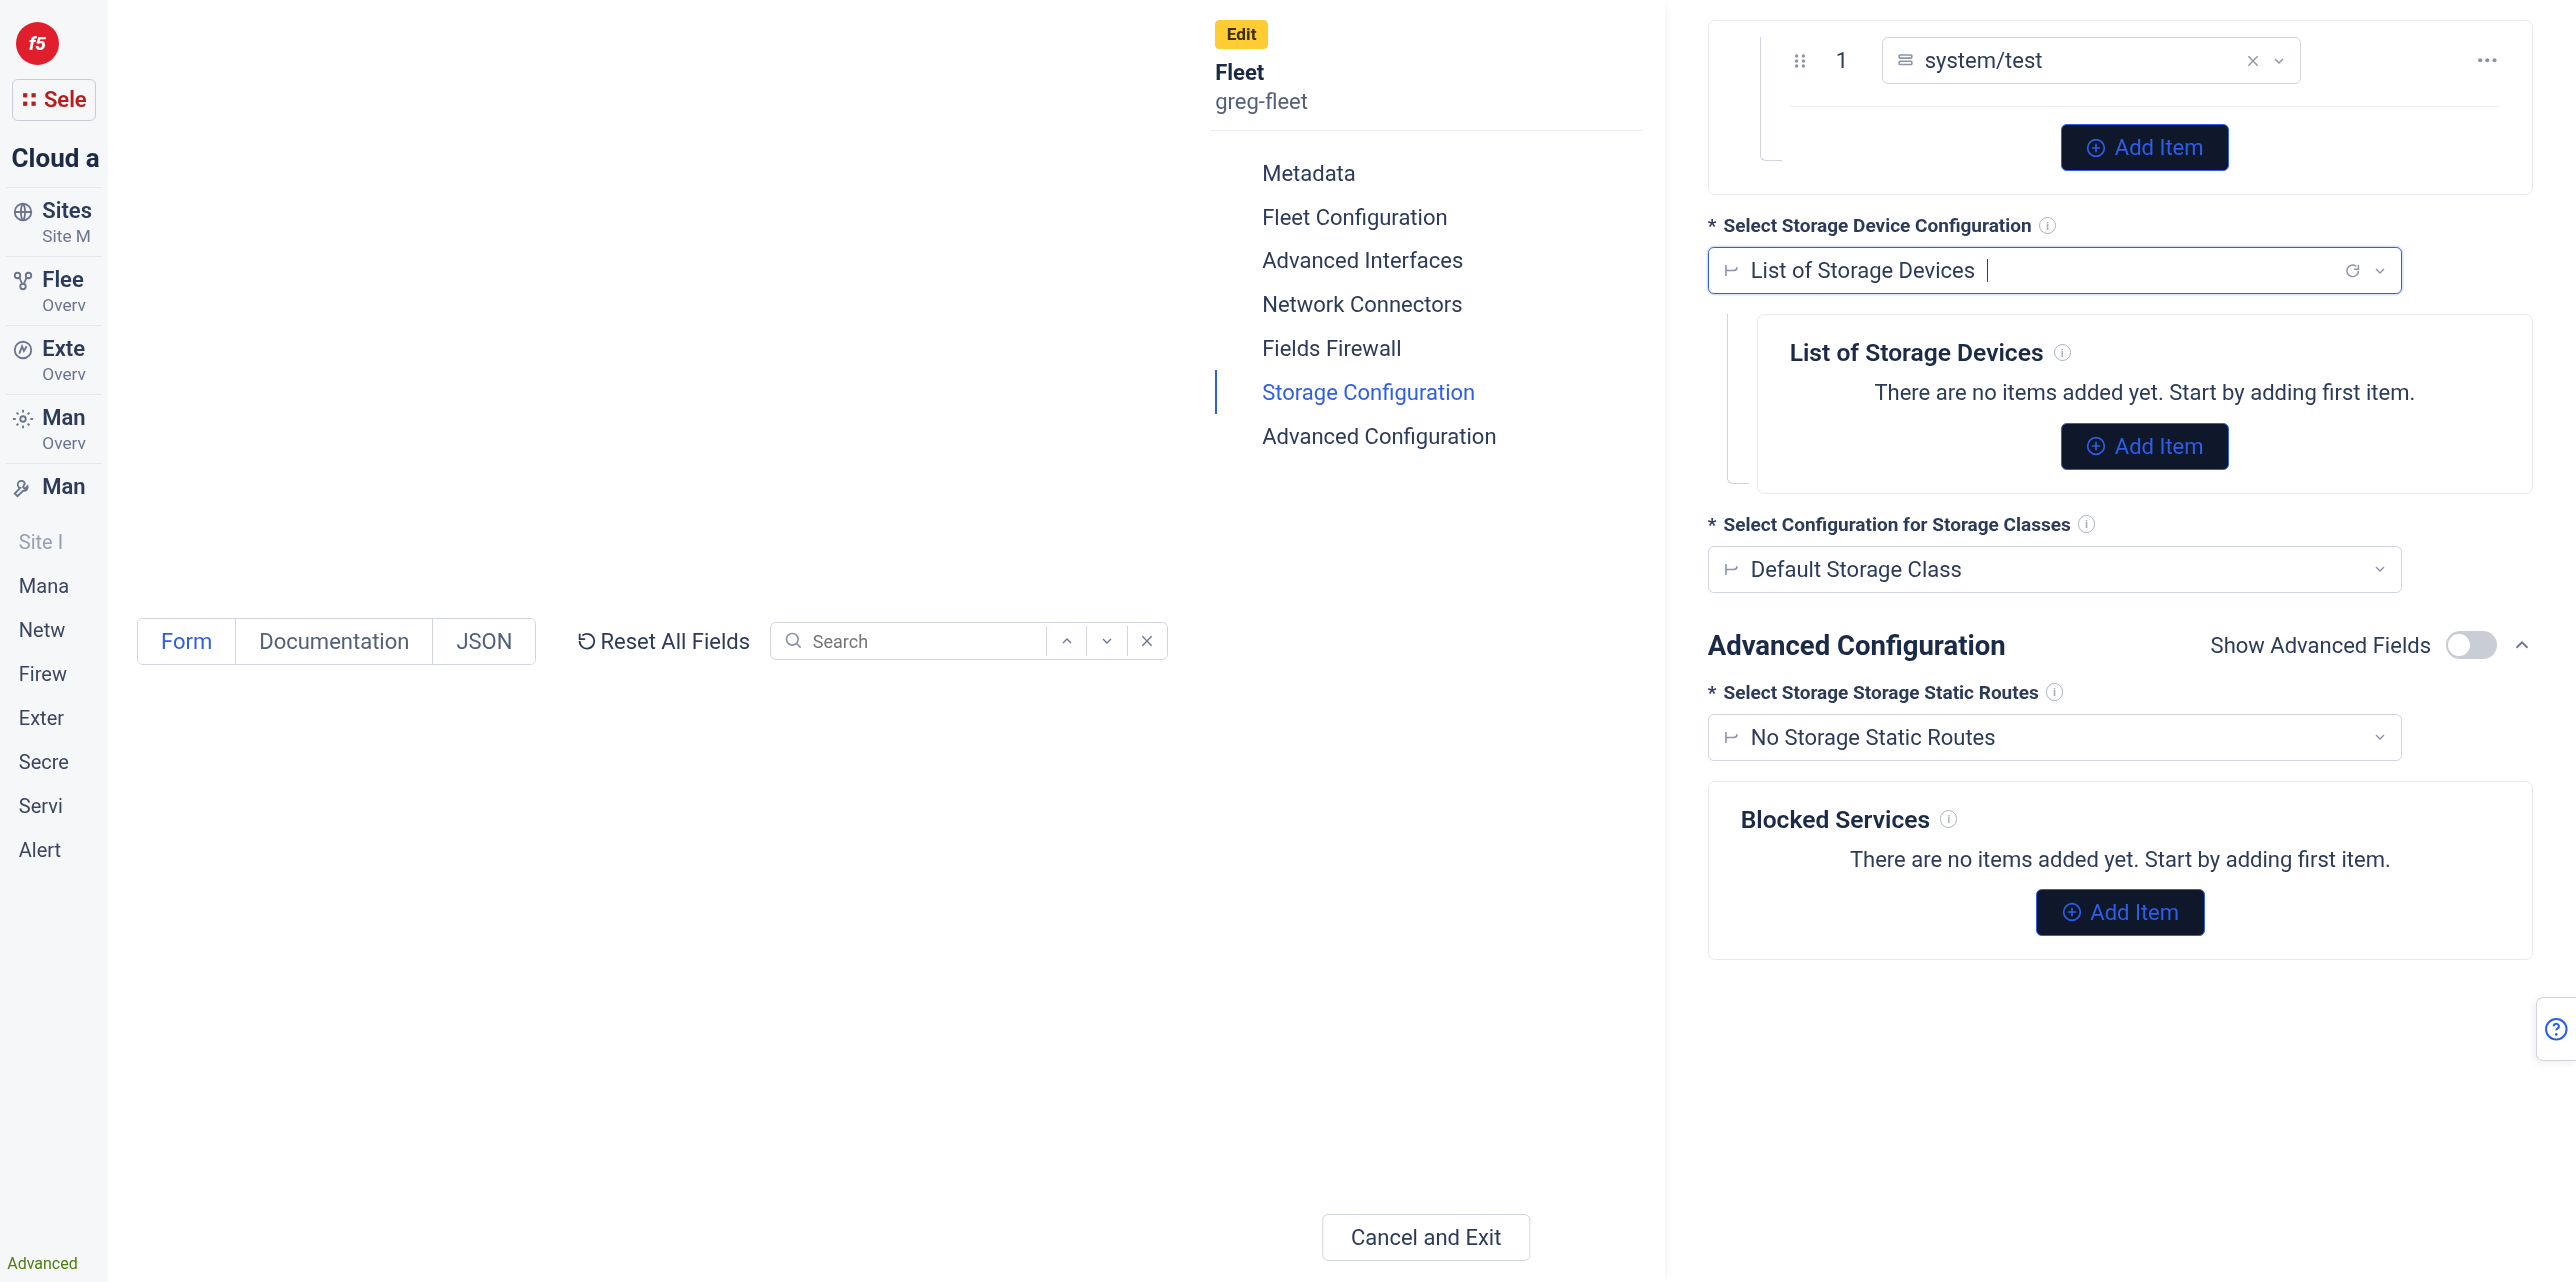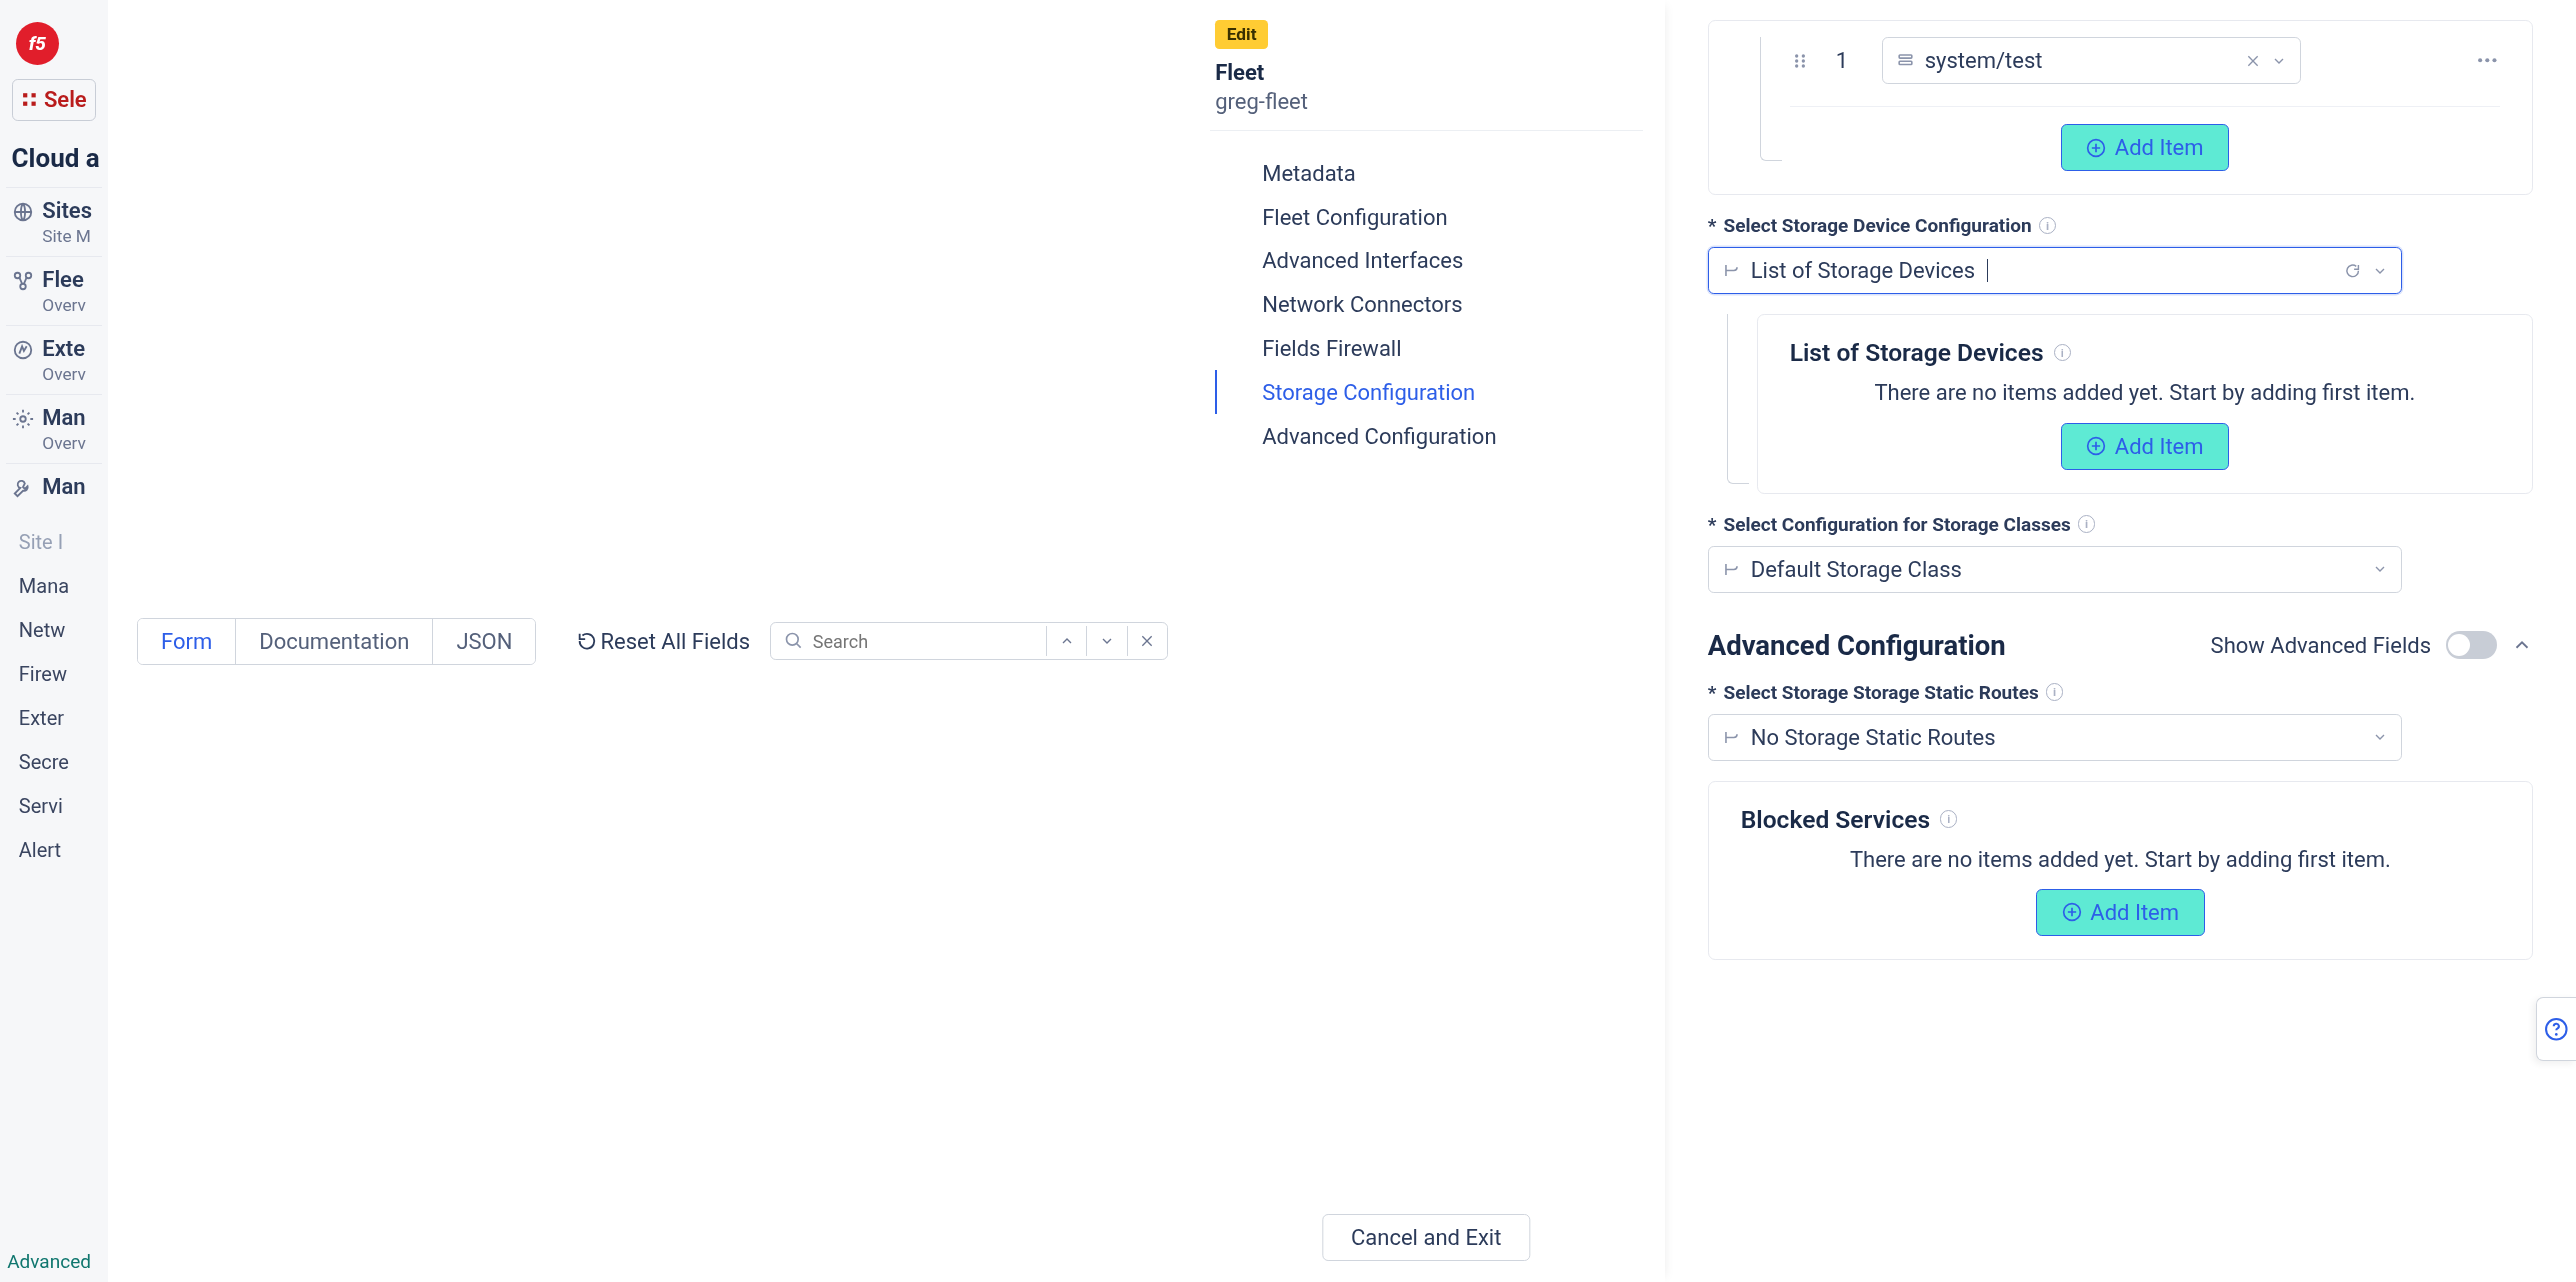--- a/index.html
+++ b/index.html
@@ -7,21 +7,21 @@
     .backdrop{position:absolute;left:0;top:0;width:108px;height:100%;background:#f6f7f9;z-index:0;padding:7.2px 5.8px;color:#3a4560}
     .f5logo{width:43px;height:43px;border-radius:50%;background:#e11e2b;display:flex;align-items:center;justify-content:center;color:#fff;font-weight:800;font-style:italic;font-size:19px;margin:14.5px 0 8.7px 10px}
     .bk-sel{border:1.4px solid #c8cdd6;border-radius:5.8px;padding:7.2px 8.7px;margin:14.5px 5.8px 22px;display:flex;align-items:center;gap:5.8px;font-size:22px;color:#b91c1c;font-weight:600}
     .bk-h{font-size:26px;font-weight:700;color:#1a2a47;margin:0 0 14.5px 5.8px}
     .bk-row{display:flex;align-items:flex-start;gap:8.7px;padding:10px 5.8px;border-top:0.7px solid #e7e9ef;font-size:22px;font-weight:600;color:#2c3b5a}
     .bk-row .sub{font-size:17.3px;color:#6b7590;font-weight:400;display:block;margin-top:2.9px}
     .bk-row .ico{width:22px;height:22px;flex-shrink:0;color:#6b7590;margin-top:2.9px}
     .bk-list{margin-top:11.6px}
     .bk-li{padding:10px 13px;font-size:20px;color:#3a4560}
     .bk-li.dim{color:#96a0b5}
-    .bk-foot{position:absolute;bottom:10px;left:7.2px;font-size:19px;color:#0f766e}
+    .bk-foot{position:absolute;bottom:10px;left:7.2px;font-size:16px;color:#4d7c0f}
     .modal{position:absolute;left:108px;top:0;right:0;bottom:0;background:rgba(0,0,0,0.06)}
     .sheet{position:absolute;left:0;top:0;right:0;bottom:0;background:#fff;display:flex;flex-direction:row}
     .topbar{display:flex;align-items:center;padding:7.2px 20px 7.2px 29px;border-bottom:1.4px solid #eceff3;gap:20px}
     .seg{display:flex;border:1.4px solid #d0d5dd;border-radius:5.8px;overflow:hidden}
     .seg button{border:none;background:#fff;padding:10px 23px;font-size:22px;color:#54607a;cursor:pointer;border-left:1.4px solid #d0d5dd}
     .seg button:first-child{border-left:none}
     .seg button.active{color:#2d5ee8}
     .spacer{flex:1}
     .reset{display:flex;align-items:center;gap:2px;font-size:22px;color:#2c3b5a;cursor:pointer}
     .searchgroup{display:flex;align-items:center;border:1.4px solid #d0d5dd;border-radius:5.8px;overflow:hidden}
@@ -51,21 +51,21 @@
     .selectbox .cursor{display:inline-block;width:1.4px;height:23px;background:#2c3b5a;margin-left:1.4px;animation:bl 1s step-end infinite}
     @keyframes bl{50%{opacity:0}}
     .select-ico{width:19px;height:19px;color:#8b94ab}
     .row{display:flex;align-items:center;gap:26px}
     .drag{width:20px;height:20px;color:#8b94ab;cursor:grab}
     .rownum{font-size:22px;color:#2c3b5a;width:20px}
     .row .selectbox{width:419px}
     .row .selectbox .txt{color:#2c3b5a}
     .row .more{margin-left:auto;color:#8b94ab;cursor:pointer}
     .rowwrap{border-bottom:1.4px solid #eef0f5;padding-bottom:22px;margin-bottom:16px}
-    .addbtn{display:flex;align-items:center;gap:8.7px;border:1.4px solid #2d5ee8;color:#2d5ee8;background:#5eead4;border-radius:5.8px;padding:10px 24.6px;font-size:22px;margin:17.3px auto 0;cursor:pointer}
+    .addbtn{display:flex;align-items:center;gap:8.7px;border:1.4px solid #2d5ee8;color:#2d5ee8;background:#0f172a;border-radius:5.8px;padding:10px 24.6px;font-size:22px;margin:17.3px auto 0;cursor:pointer}
     .empty{text-align:center;font-size:22px;color:#2c3b5a;margin:8.7px 0 0}
     .vline{position:relative}
     .vline::before{content:"";position:absolute;left:19px;top:0;bottom:17.3px;border-left:1.4px solid #d0d5dd}
     .vline .card{margin-left:49px}
     .vlbend{position:absolute;left:19px;bottom:10px;width:22px;height:22px;border-left:1.4px solid #d0d5dd;border-bottom:1.4px solid #d0d5dd;border-bottom-left-radius:5.8px}
     .sectionhdr{display:flex;align-items:center;margin-top:36px}
     .sectionhdr h2{font-size:27.5px;font-weight:700;color:#1a2a47}
     .adv-right{margin-left:auto;display:flex;align-items:center;gap:14.5px;font-size:22px;color:#2c3b5a}
     .toggle{width:51px;height:27.5px;background:#c8cdd6;border-radius:14.5px;position:relative;cursor:pointer}
     .toggle::after{content:"";position:absolute;width:22px;height:22px;border-radius:50%;background:#fff;top:2.9px;left:2.9px}

